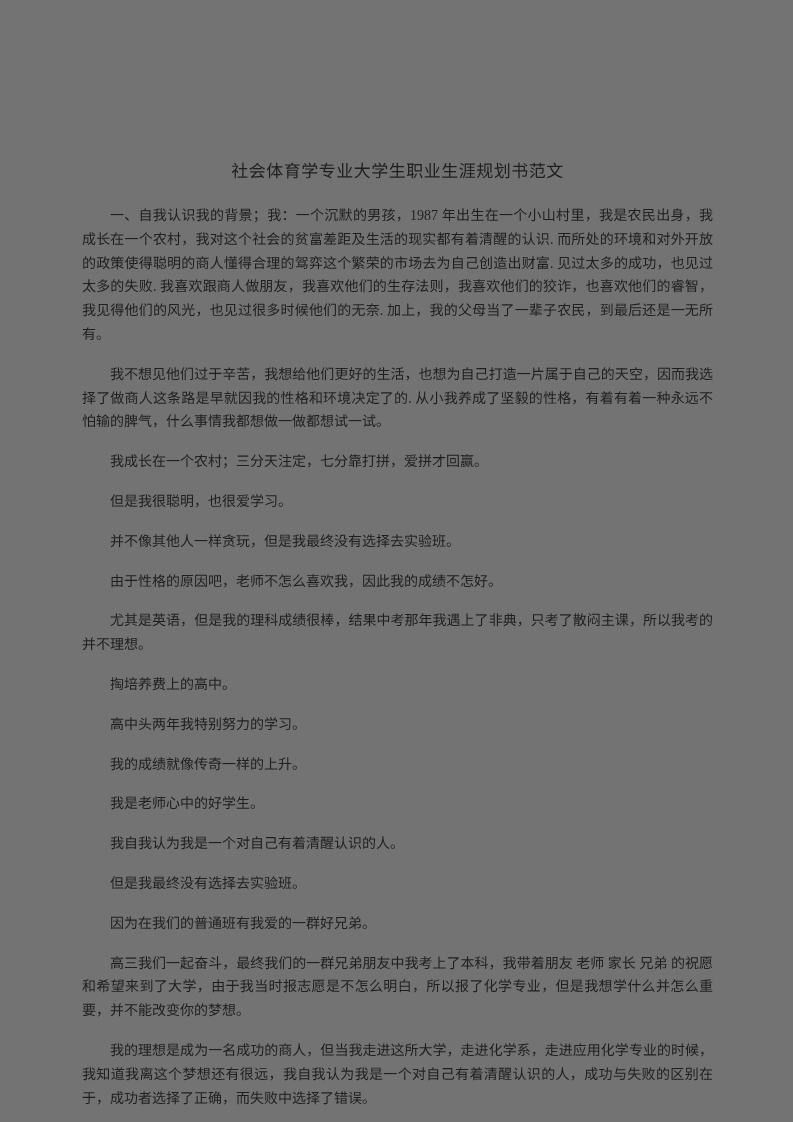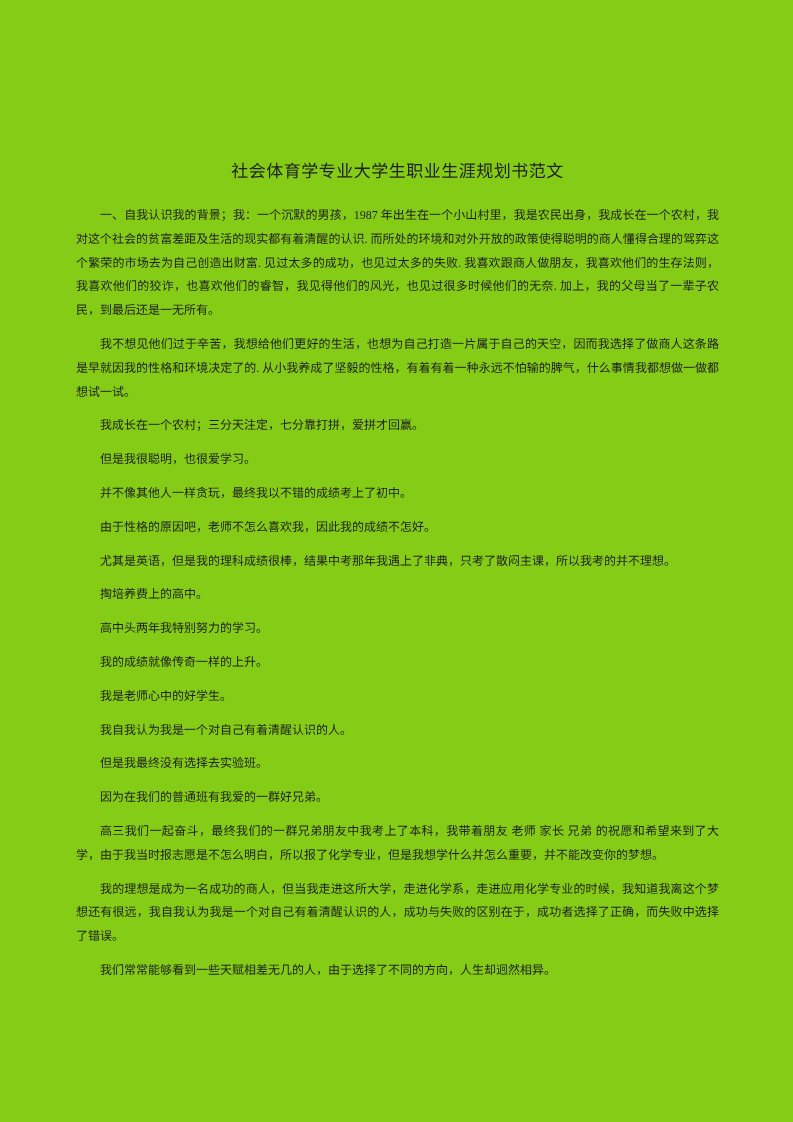--- a/index.html
+++ b/index.html
@@ -5,56 +5,56 @@
   html, body {
     margin: 0;
     padding: 0;
     background: #ffffff;
   }
   .page {
     position: relative;
     width: 793px;
     height: 1122px;
     margin: 0 auto;
-    background: #84cc16;
+    background: #737373;
     box-sizing: border-box;
     padding: 161px 64px 0 66px;
     overflow: hidden;
     font-family: "Liberation Serif", "DejaVu Serif", serif;
     color: #1f1f1f;
   }
   .doc-title {
     margin: 0 0 21px 0;
     font-size: 17px;
     font-weight: 400;
     line-height: 22px;
     text-align: center;
     letter-spacing: 0.5px;
   }
   .doc-body p {
-    margin: 10px;
-    font-size: 12px;
+    margin: 16px;
+    font-size: 14px;
     line-height: 23.8px;
     text-indent: 2em;
     text-align: justify;
     text-justify: inter-ideograph;
     word-break: break-all;
   }
 </style>
 </head>
 <body>
 
 <div class="page">
   <h1 class="doc-title">社会体育学专业大学生职业生涯规划书范文</h1>
   <div class="doc-body">
       <p>一、自我认识我的背景；我：一个沉默的男孩，1987 年出生在一个小山村里，我是农民出身，我成长在一个农村，我对这个社会的贫富差距及生活的现实都有着清醒的认识. 而所处的环境和对外开放的政策使得聪明的商人懂得合理的驾弈这个繁荣的市场去为自己创造出财富. 见过太多的成功，也见过太多的失败. 我喜欢跟商人做朋友，我喜欢他们的生存法则，我喜欢他们的狡诈，也喜欢他们的睿智，我见得他们的风光，也见过很多时候他们的无奈. 加上，我的父母当了一辈子农民，到最后还是一无所有。</p>
       <p>我不想见他们过于辛苦，我想给他们更好的生活，也想为自己打造一片属于自己的天空，因而我选择了做商人这条路是早就因我的性格和环境决定了的. 从小我养成了坚毅的性格，有着有着一种永远不怕输的脾气，什么事情我都想做一做都想试一试。</p>
       <p>我成长在一个农村；三分天注定，七分靠打拼，爱拼才回赢。</p>
       <p>但是我很聪明，也很爱学习。</p>
-      <p>并不像其他人一样贪玩，最终我以不错的成绩考上了初中。</p>
+      <p>并不像其他人一样贪玩，但是我最终没有选择去实验班。</p>
       <p>由于性格的原因吧，老师不怎么喜欢我，因此我的成绩不怎好。</p>
       <p>尤其是英语，但是我的理科成绩很棒，结果中考那年我遇上了非典，只考了散闷主课，所以我考的并不理想。</p>
       <p>掏培养费上的高中。</p>
       <p>高中头两年我特别努力的学习。</p>
       <p>我的成绩就像传奇一样的上升。</p>
       <p>我是老师心中的好学生。</p>
       <p>我自我认为我是一个对自己有着清醒认识的人。</p>
       <p>但是我最终没有选择去实验班。</p>
       <p>因为在我们的普通班有我爱的一群好兄弟。</p>
       <p>高三我们一起奋斗，最终我们的一群兄弟朋友中我考上了本科，我带着朋友 老师 家长 兄弟 的祝愿和希望来到了大学，由于我当时报志愿是不怎么明白，所以报了化学专业，但是我想学什么并怎么重要，并不能改变你的梦想。</p>

